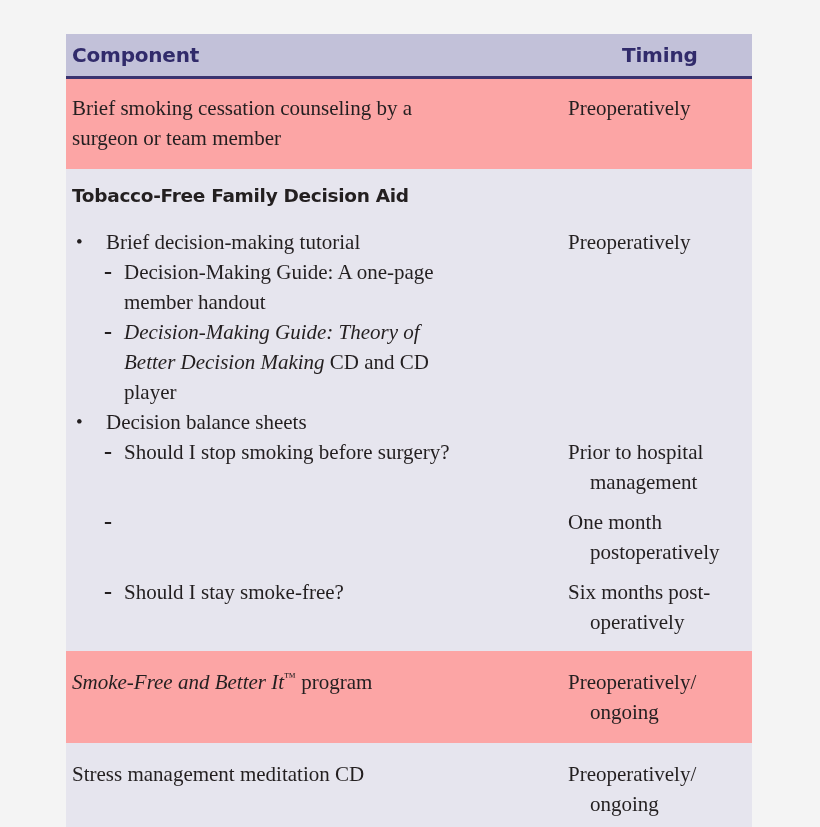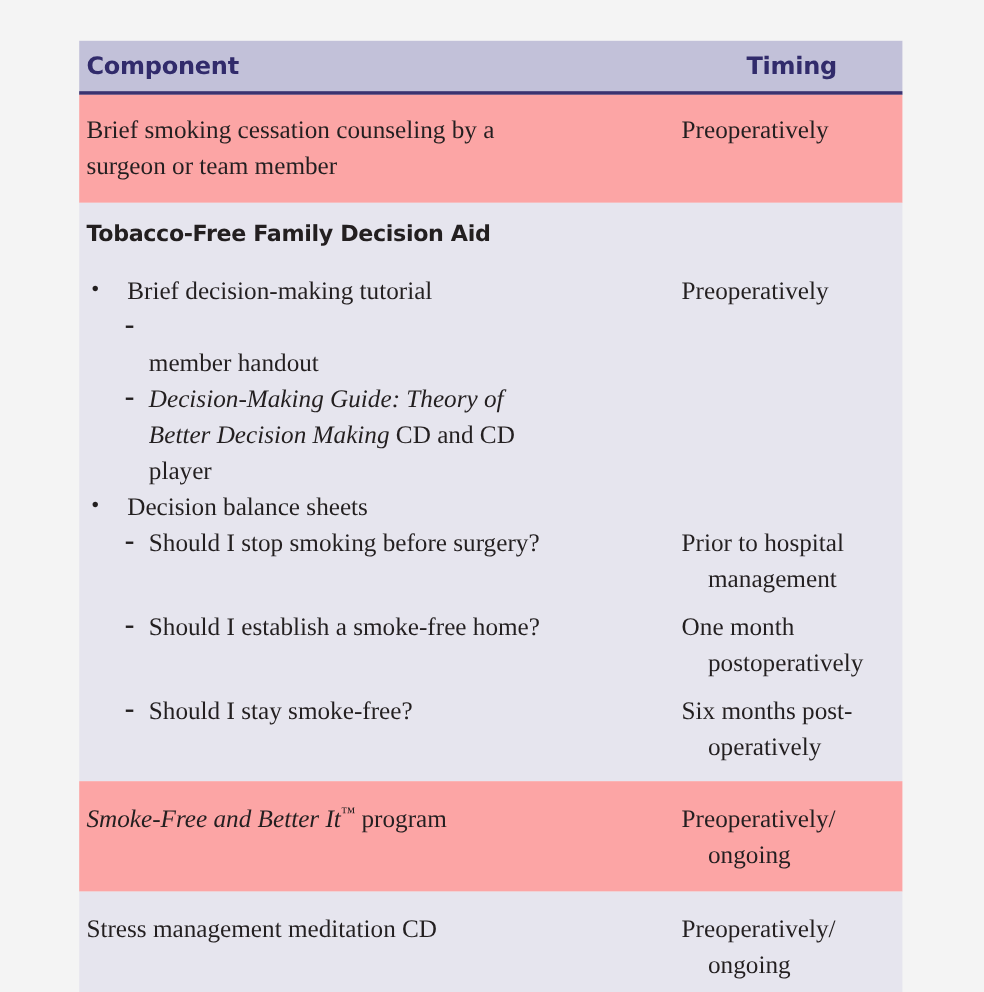--- a/index.html
+++ b/index.html
@@ -156,21 +156,21 @@
           <span>Brief decision-making tutorial</span>
         </div>
       </div>
       <div class="cell-timing">
         <div class="timing-text">Preoperatively</div>
       </div>
     </div>
 
     <div class="body-text dash-item" style="padding-left:52px;margin-left:6px;">
       <span class="marker">–</span>
-      <br>
+      <span>Decision-Making Guide: A one-page</span><br>
       <span>member handout</span>
     </div>
 
     <div class="body-text dash-item" style="padding-left:52px;margin-left:6px;">
       <span class="marker">–</span>
       <span class="ital">Decision-Making Guide: Theory of</span><br>
       <span class="ital">Better Decision Making</span><span> CD and CD</span><br>
       <span>player</span>
     </div>
 
@@ -193,21 +193,20 @@
         </div>
       </div>
     </div>
 
     <div class="gap-10"></div>
 
     <div style="display:flex;align-items:flex-start;">
       <div class="cell-component">
         <div class="body-text dash-item">
           <span class="marker">–</span>
-          <span>Should I establish a smoke-free home?</span>
         </div>
       </div>
       <div class="cell-timing">
         <div class="timing-text">
           <span class="timing-line">One month</span>
           <span class="timing-line indent">postoperatively</span>
         </div>
       </div>
     </div>
 

